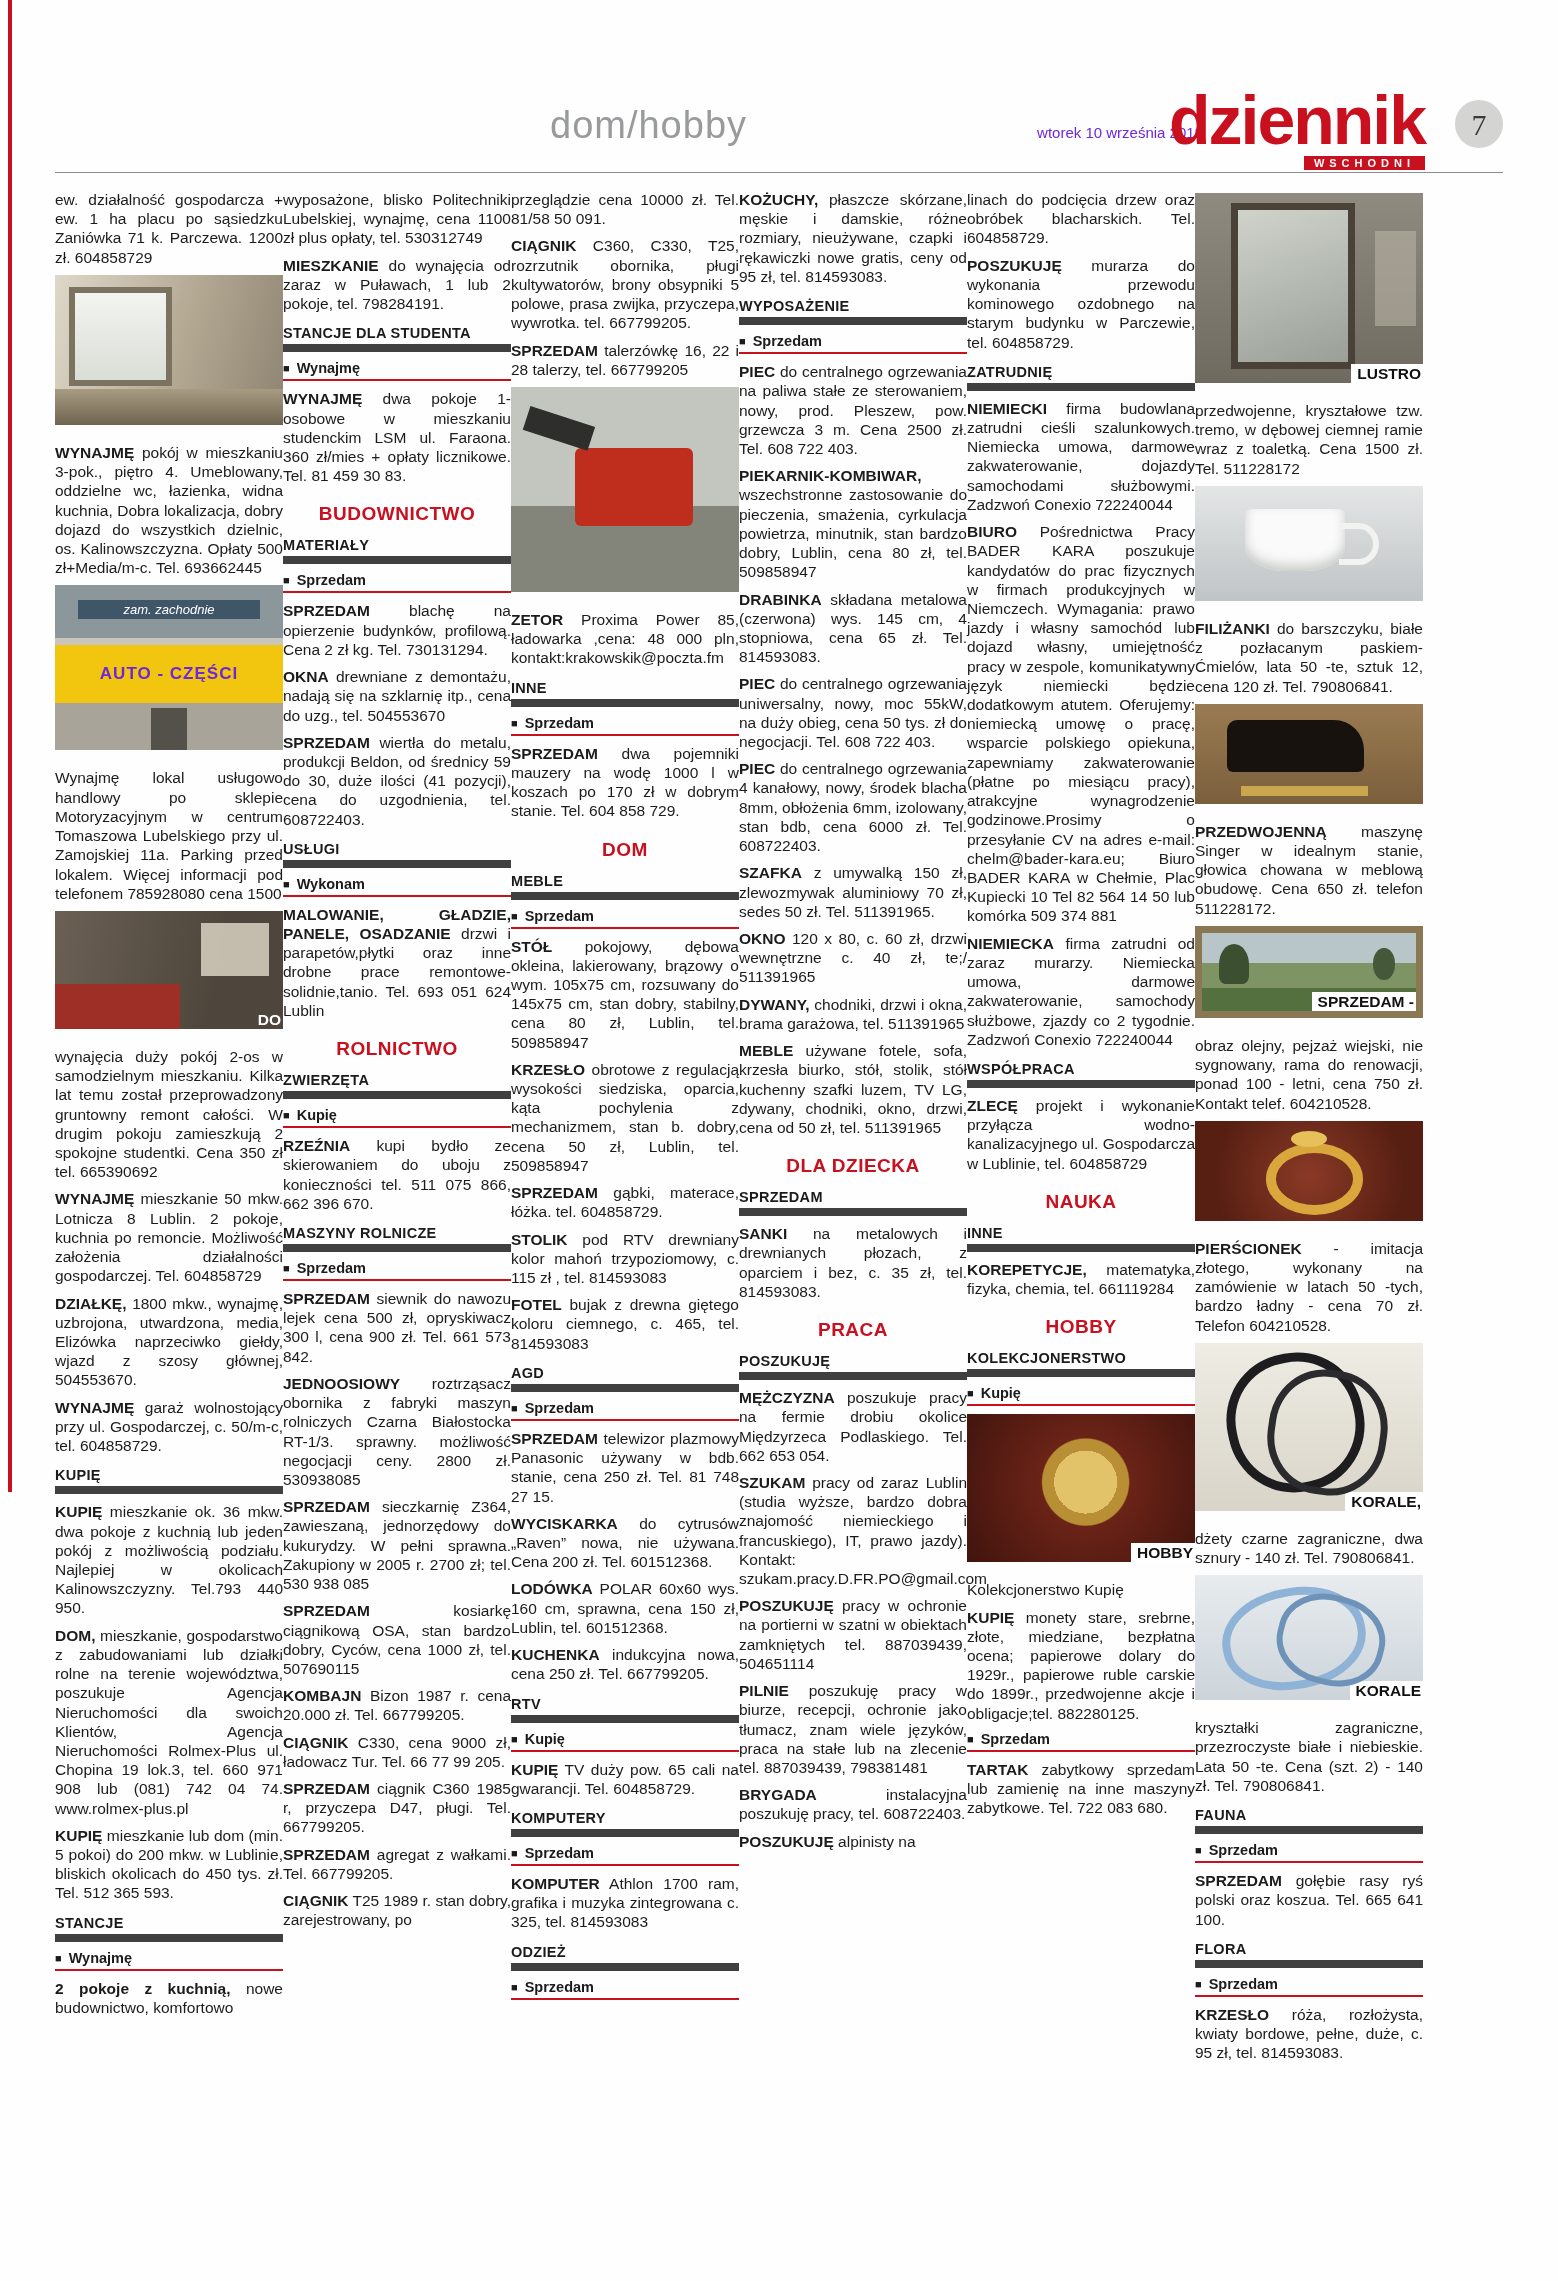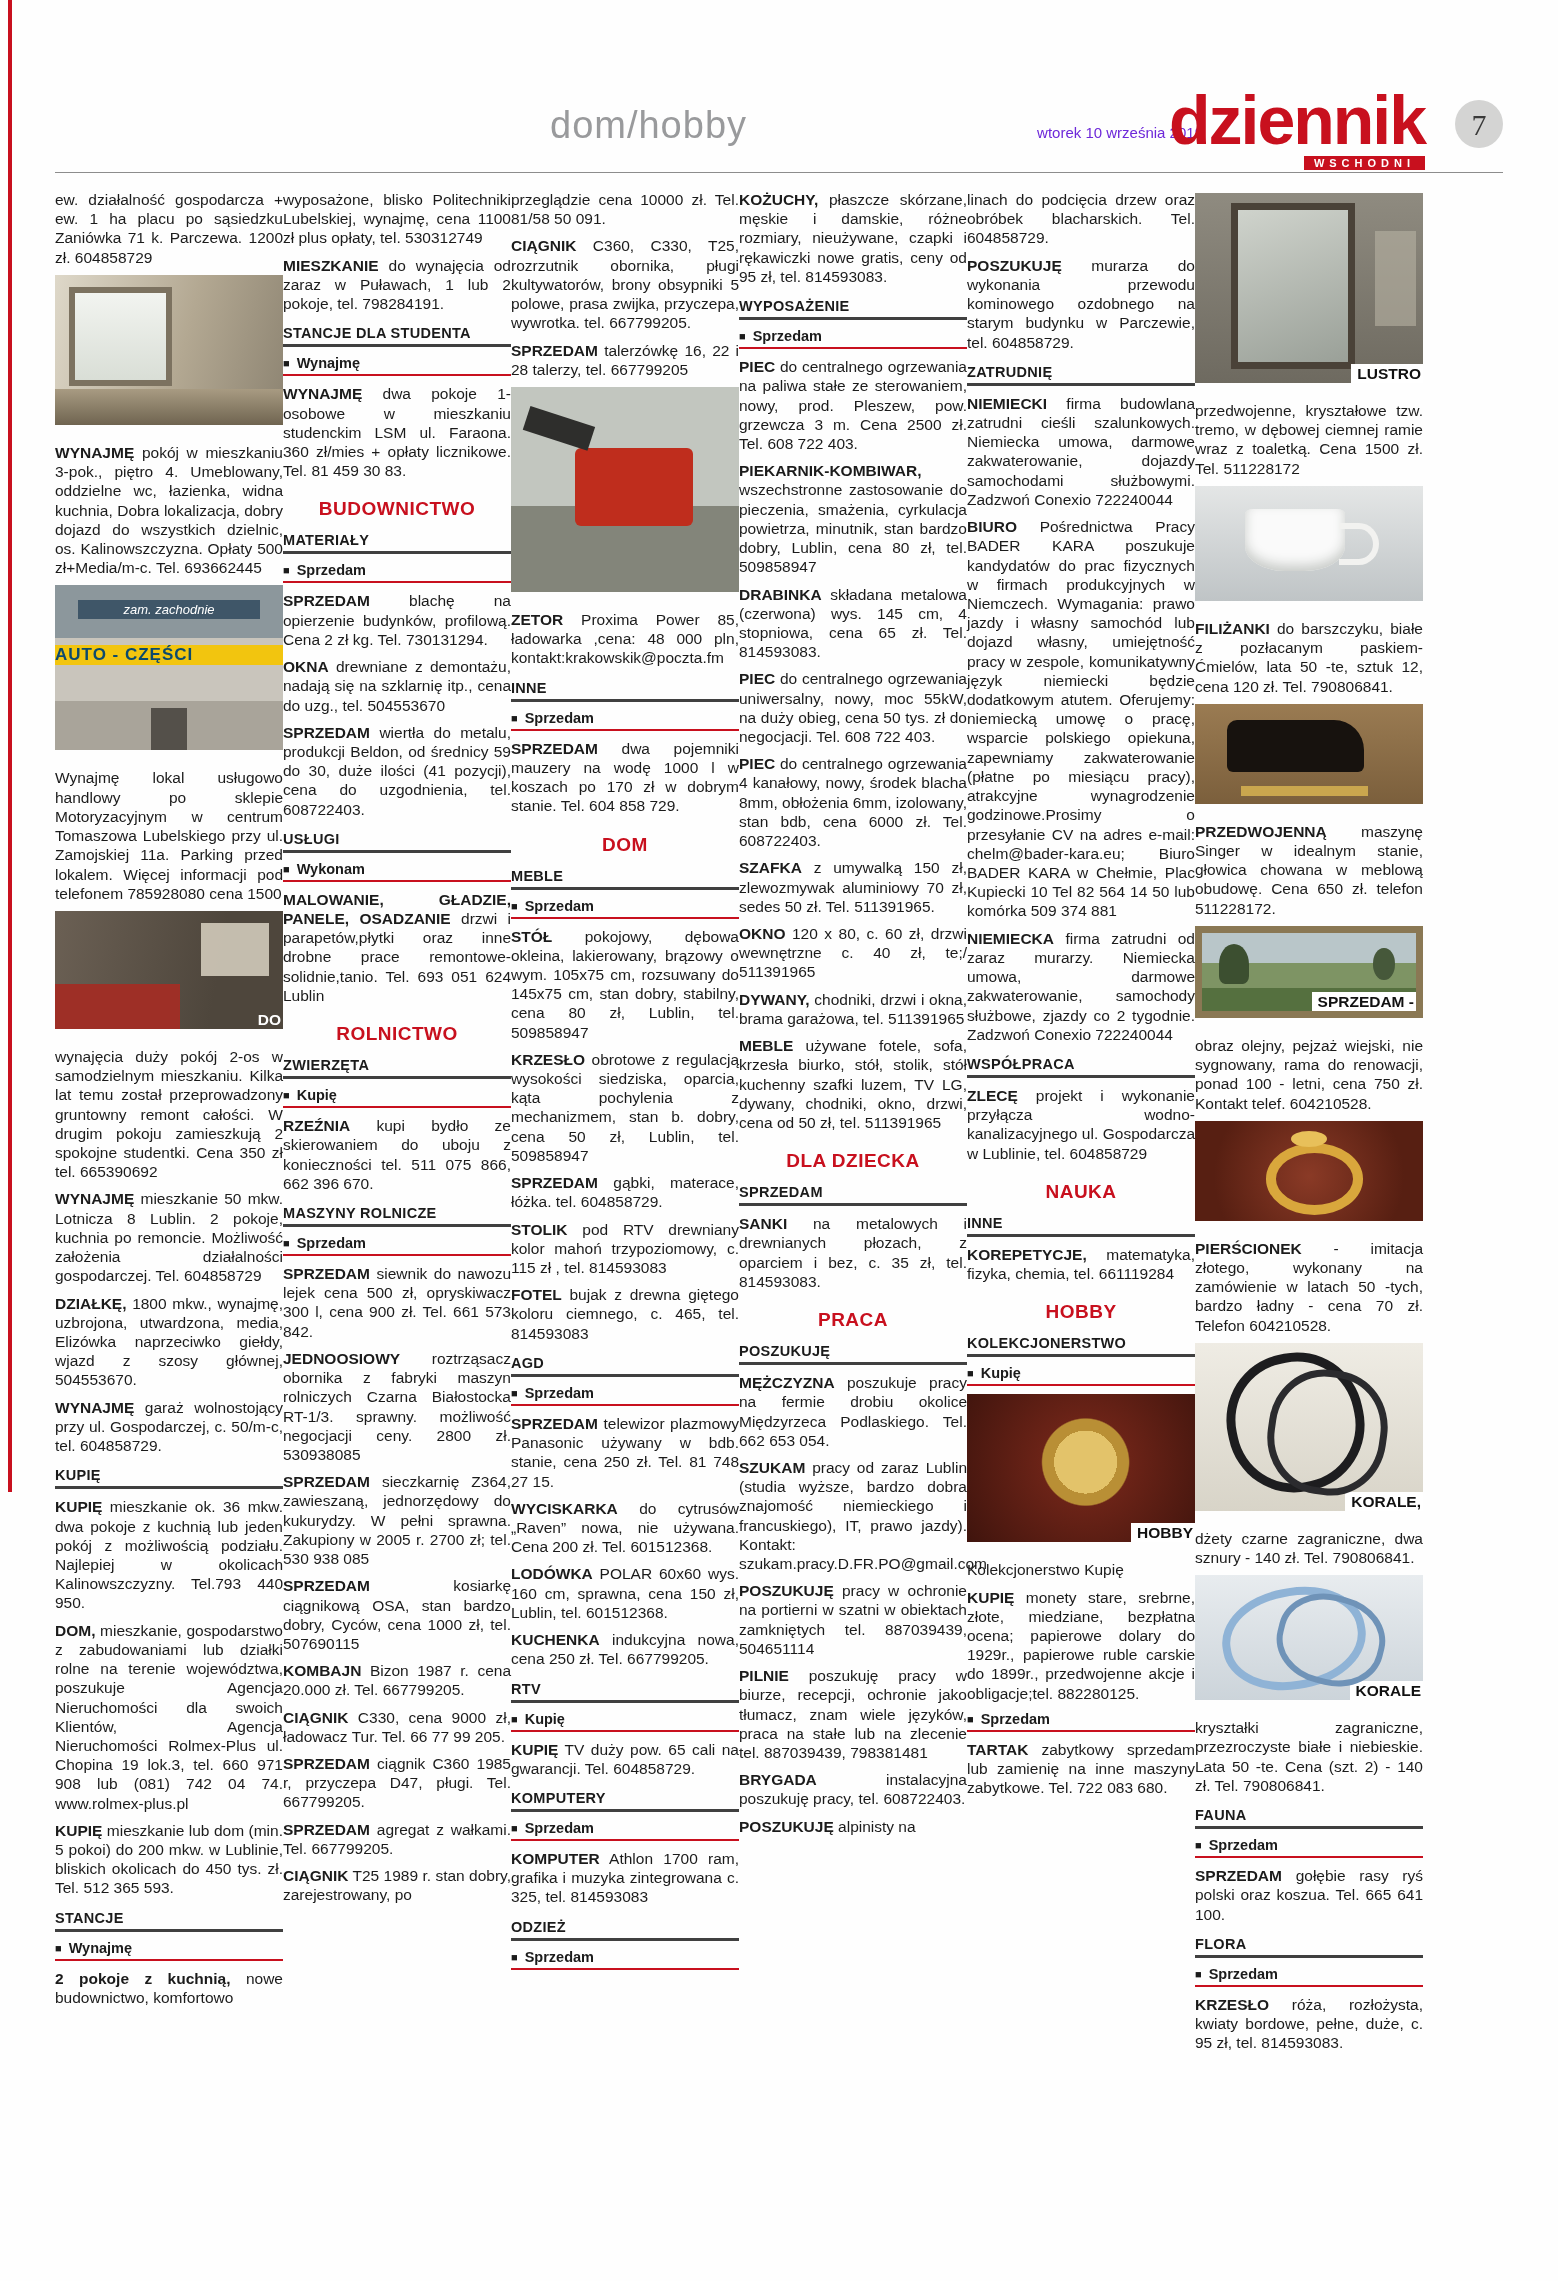--- a/index.html
+++ b/index.html
@@ -21,21 +21,21 @@
   .head-rule{position:absolute;left:0;right:0;top:172px;height:0;border-top:1px solid #8d8d8d;}
 
   
   .content{position:absolute;left:55px;top:190px;width:1448px;height:2082px;overflow:hidden;
     display:flex;}
   .col{flex:0 0 228px;width:228px;}
 
   .ad{font-size:15.5px;line-height:1.24;text-align:justify;margin:0 0 8px;}
   .ad b{font-weight:bold;}
   .rubric{font-size:14.5px;font-weight:bold;margin:12px 0 8px;padding-bottom:3px;
-    border-bottom:3px solid #404040;letter-spacing:.3px;}
+    border-bottom:8px solid #404040;letter-spacing:.3px;}
   .category{color:#c8101e;font-size:19px;font-weight:bold;text-align:center;
     margin:18px 0 10px;letter-spacing:.5px;}
   .subheader{font-size:14.5px;font-weight:bold;margin:2px 0 8px;padding-bottom:3px;
     border-bottom:2px solid #c8101e;}
   .subheader .bullet{font-size:11px;margin-right:7px;position:relative;top:-1px;}
 
   
   .photo{position:relative;overflow:hidden;margin:3px 0 18px;width:100%;}
   .photo::before,.photo::after{content:"";position:absolute;}
   .chip{position:absolute;right:0;bottom:0;background:#fff;color:#111;font-weight:bold;
@@ -44,22 +44,22 @@
   .room-window{background:linear-gradient(105deg,#ded8c9,#b3a892 55%,#8d8472);}
   .room-window::before{left:6%;top:8%;width:40%;height:58%;
     background:linear-gradient(#f2f4f0,#d9ded6);border:6px solid #7c7260;}
   .room-window::after{left:0;bottom:0;width:100%;height:24%;
     background:linear-gradient(#a89b82,#6f6450);}
 
   .storefront{background:linear-gradient(#8c979c 0 32%,#c9c5bc 32% 70%,#a9a49a 70% 100%);}
   .storefront::after{left:42%;bottom:0;width:16%;height:26%;background:#54504a;}
   .ph-sign-top{position:absolute;top:9%;left:10%;right:10%;background:#3f5668;color:#fff;
     font-size:13px;font-style:italic;text-align:center;padding:2px 0;}
-  .ph-sign-yellow{position:absolute;top:36%;left:0;right:0;background:#f2c50f;color:#0c4a6e;
-    font-weight:bold;font-size:17px;padding:0 0;letter-spacing:1px;}
+  .ph-sign-yellow{position:absolute;top:36%;left:0;right:0;background:#f2c50f;color:#6d28d9;
+    font-weight:bold;font-size:17px;text-align:center;padding:19px 0;letter-spacing:1px;}
 
   .room-red{background:linear-gradient(100deg,#6b6054,#4e463c 70%);}
   .room-red::before{right:6%;top:10%;width:30%;height:45%;background:#d9d2c2;opacity:.85;}
   .room-red::after{left:0;bottom:0;width:55%;height:38%;background:#9e2f26;}
   .room-red .chip{background:transparent;color:#fff;}
 
   .tractor{background:linear-gradient(#c2c6bf 0 58%,#83857a 58%);}
   .tractor::before{left:28%;top:30%;width:52%;height:38%;background:#bf2d1d;border-radius:6px;}
   .tractor::after{left:6%;top:14%;width:30%;height:12%;background:#2e2e2c;transform:rotate(18deg);}
 

